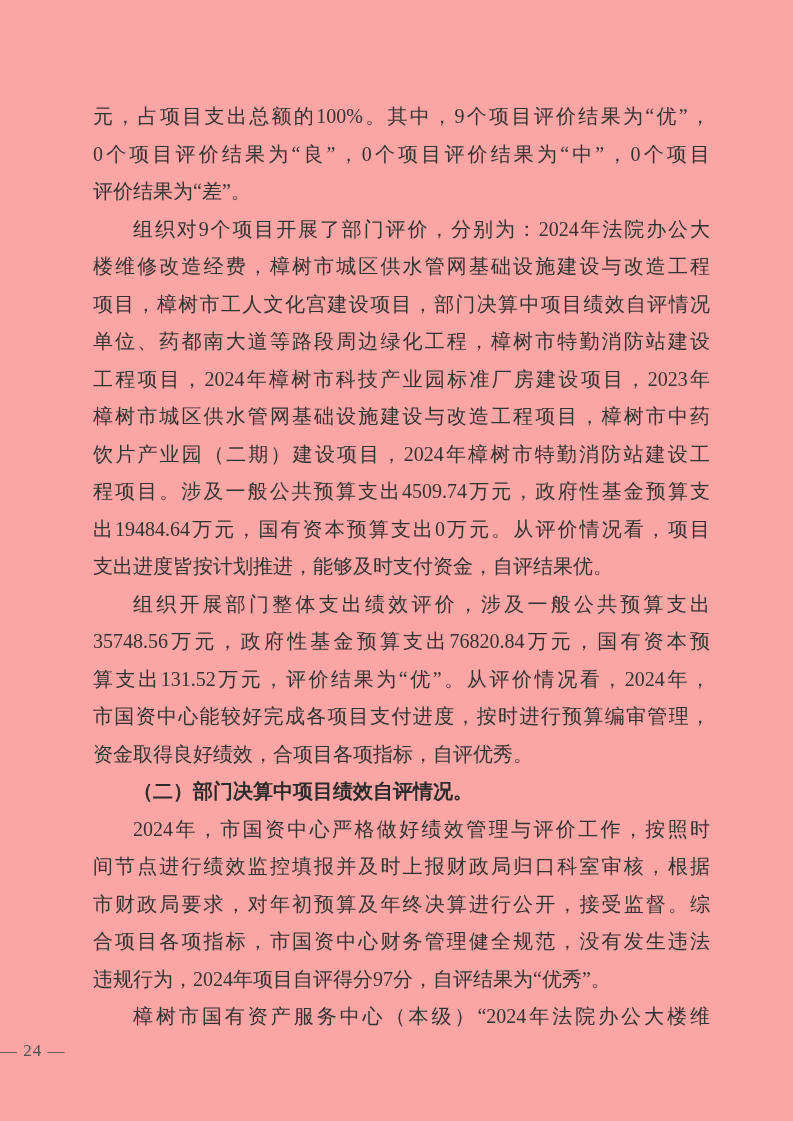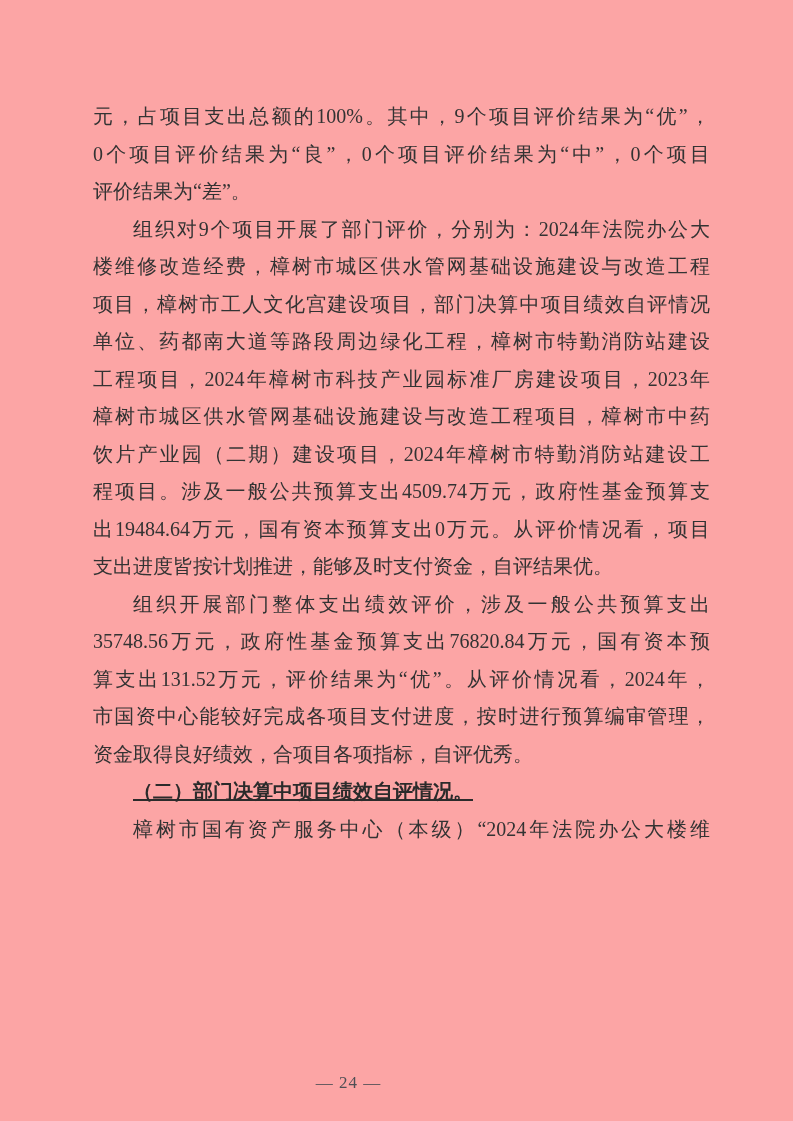--- a/index.html
+++ b/index.html
@@ -41,32 +41,30 @@
   .line.para-end {
     text-align-last: left;
   }
   .line.indent {
     text-indent: 40px;
   }
   .line.heading {
     font-family: "Liberation Sans", "DejaVu Sans", sans-serif;
     font-weight: 700;
     color: #2b2b2b;
-    text-decoration: underline;
   }
   .page-number {
     position: absolute;
     left: 0;
     top: 1041px;
     width: 697px;
-    text-align: center;
+    text-align: left;
     font-size: 17px;
     color: #4f4f55;
     letter-spacing: 1px;
-    margin-top: 32px;
   }
 </style>
 </head>
 <body>
 
 <div class="page">
 
   <div class="doc-body">
 
     <div class="para">
@@ -93,20 +91,27 @@
       <div class="line">35748.56万元，政府性基金预算支出76820.84万元，国有资本预</div>
       <div class="line">算支出131.52万元，评价结果为“优”。从评价情况看，2024年，</div>
       <div class="line">市国资中心能较好完成各项目支付进度，按时进行预算编审管理，</div>
       <div class="line para-end">资金取得良好绩效，合项目各项指标，自评优秀。</div>
     </div>
 
     <div class="para">
       <div class="line indent heading para-end">（二）部门决算中项目绩效自评情况。</div>
     </div>
 
+    <div class="para">
+      <div class="line indent">2024年，市国资中心严格做好绩效管理与评价工作，按照时</div>
+      <div class="line">间节点进行绩效监控填报并及时上报财政局归口科室审核，根据</div>
+      <div class="line">市财政局要求，对年初预算及年终决算进行公开，接受监督。综</div>
+      <div class="line">合项目各项指标，市国资中心财务管理健全规范，没有发生违法</div>
+      <div class="line para-end">违规行为，2024年项目自评得分97分，自评结果为“优秀”。</div>
+    </div>
 
     <div class="para">
       <div class="line indent">樟树市国有资产服务中心（本级）“2024年法院办公大楼维</div>
     </div>
 
   </div>
 
   <div class="page-number">— 24 —</div>
 
 </div>

